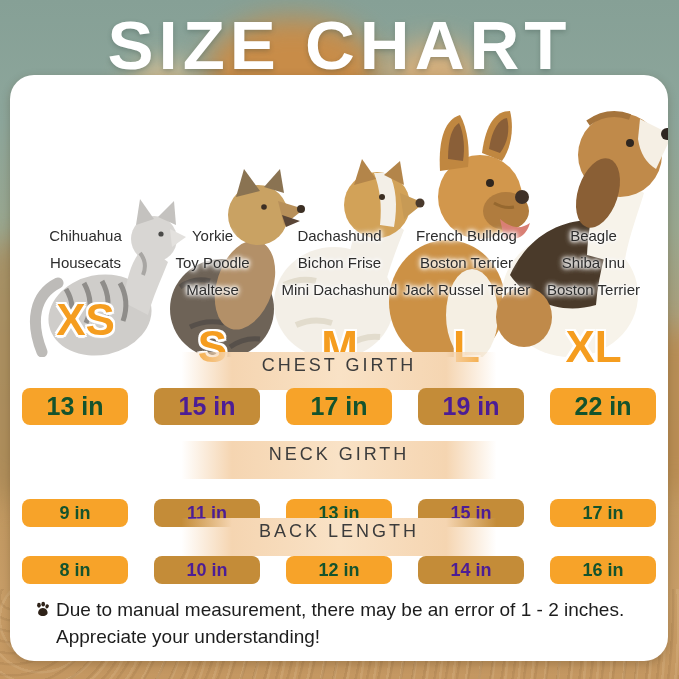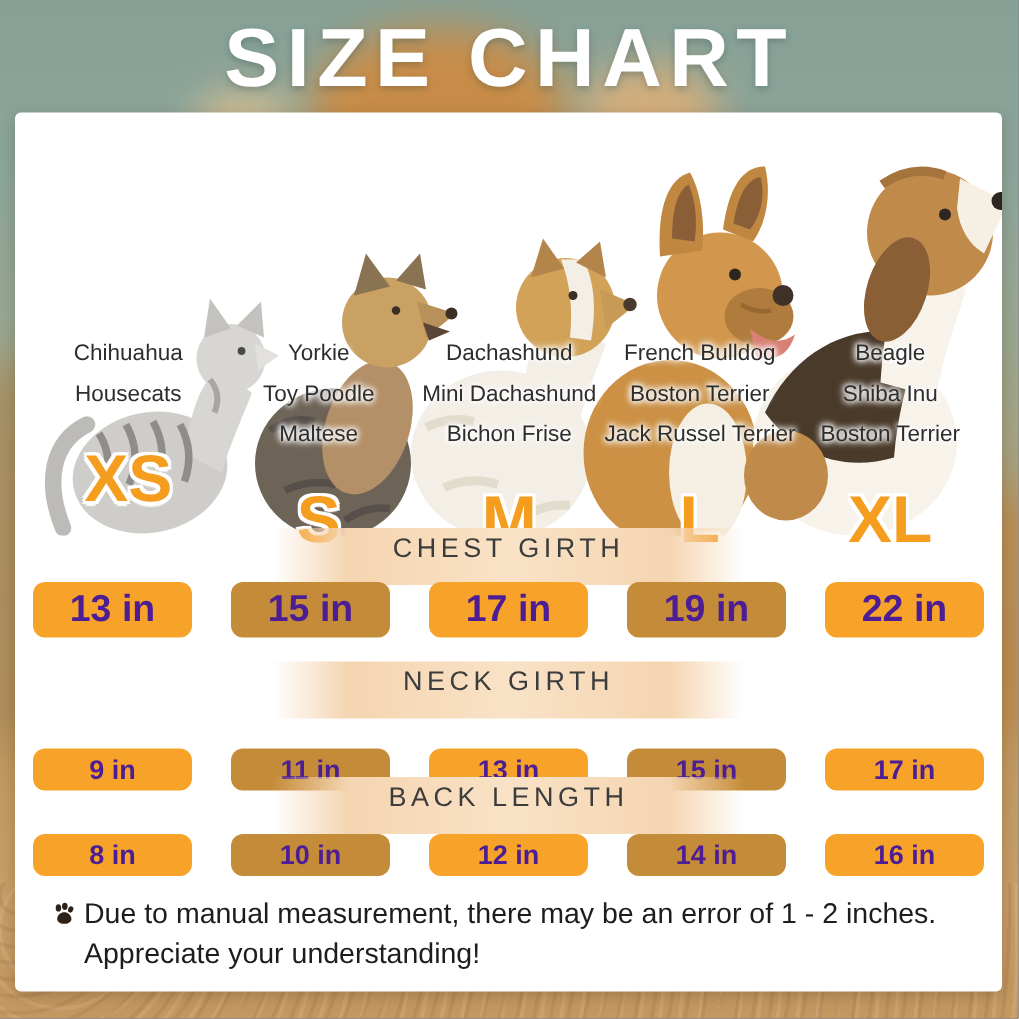--- a/index.html
+++ b/index.html
@@ -14,26 +14,26 @@
   .blob-paw{left:385px;top:42px;width:95px;height:70px;background:#e0b077;opacity:.85;}
   .blob-ear{left:128px;top:60px;width:70px;height:55px;background:#e5c390;opacity:.8;}
   .blob-dune{left:560px;top:330px;width:240px;height:160px;background:#b98c52;opacity:.85;}
   .blob-left{left:-60px;top:240px;width:150px;height:260px;background:#a98a59;opacity:.7;}
   .sand-tex{position:absolute;left:0;bottom:0;width:679px;height:90px;
     background:
       repeating-radial-gradient(circle at 12px 8px, rgba(94,62,28,.10) 0 2px, rgba(0,0,0,0) 3px 11px),
       repeating-radial-gradient(circle at 40px 30px, rgba(255,235,200,.12) 0 2px, rgba(0,0,0,0) 3px 13px);}
   .title{
     position:absolute;top:6px;left:0;width:100%;text-align:center;
-    font-size:55px;font-weight:bold;letter-spacing:5px;color:#ffffff;
+    font-size:69px;font-weight:bold;letter-spacing:5px;color:#ffffff;
     text-shadow:0 2px 5px rgba(40,60,55,.28);z-index:3;margin:0;
   }
   .card{
     position:absolute;left:10px;top:75px;width:658px;height:586px;
-    background:#ffffff;border-radius:4px;overflow:hidden;z-index:2;
+    background:#ffffff;border-radius:24px;overflow:hidden;z-index:2;
     box-shadow:0 3px 10px rgba(60,40,10,.25);
     text-decoration:underline;
   }
   .animal{position:absolute;z-index:1;}
   .col{position:absolute;top:147px;width:127px;text-align:center;z-index:4;}
   .col-0{left:12px}.col-1{left:139px}.col-2{left:266px}.col-3{left:393px}.col-4{left:520px}
   .breed{
     font-size:15px;line-height:27px;color:#2d2d2d;white-space:nowrap;
     text-shadow:0 0 3px #fff,0 0 4px #fff,0 0 6px #fff,0 0 6px #fff;
   }
@@ -44,21 +44,21 @@
   }
   .band{
     position:absolute;left:50%;transform:translateX(-50%);width:315px;height:38px;z-index:5;
     text-align:center;line-height:26px;font-size:18px;letter-spacing:3px;color:#3c3c3c;
     background:linear-gradient(90deg,rgba(246,214,176,0) 0%,#f5d5b1 16%,#f9e2c6 50%,#f5d5b1 84%,rgba(246,214,176,0) 100%);
   }
   .band-chest{top:277px}.band-neck{top:366px}.band-back{top:443px}
   .pill-row{position:absolute;left:12px;right:12px;display:flex;gap:26px;z-index:5;}
   .row-chest{top:313px;height:37px}.row-neck{top:424px;height:28px}.row-back{top:481px;height:28px}
   .pill{flex:1;border-radius:8px;display:flex;align-items:center;justify-content:center;font-weight:bold;}
-  .pill.bright{background:#f7a329;color:#4c1d95;}
+  .pill.bright{background:#f7a329;color:#14532d;}
   .pill.dark{background:#c48c38;color:#4c1d95;}
   .row-chest .pill{font-size:25px;}
   .row-neck .pill,.row-back .pill{font-size:18px;}
   .note{position:absolute;left:16px;top:521px;width:625px;z-index:5;
     font-size:19px;line-height:27px;color:#1d1d1d;padding-left:30px;}
   .paw{position:absolute;left:8px;top:5px;width:17px;height:17px;}
 </style>
 </head>
 <body>
 
@@ -150,22 +150,22 @@
       <div class="size-label">XS</div>
     </div>
     <div class="col col-1">
       <div class="breed">Yorkie</div>
       <div class="breed">Toy Poodle</div>
       <div class="breed">Maltese</div>
       <div class="size-label">S</div>
     </div>
     <div class="col col-2">
       <div class="breed">Dachashund</div>
+      <div class="breed">Bichon Frise</div>
       <div class="breed">Mini Dachashund</div>
-      <div class="breed">Bichon Frise</div>
       <div class="size-label">M</div>
     </div>
     <div class="col col-3">
       <div class="breed">French Bulldog</div>
       <div class="breed">Boston Terrier</div>
       <div class="breed">Jack Russel Terrier</div>
       <div class="size-label">L</div>
     </div>
     <div class="col col-4">
       <div class="breed">Beagle</div>

